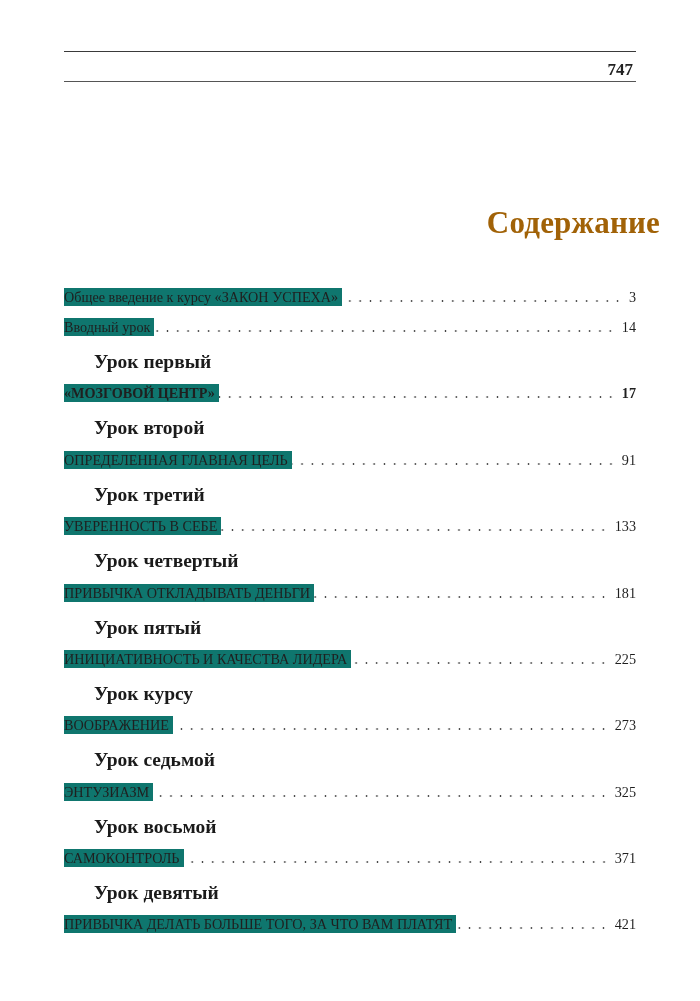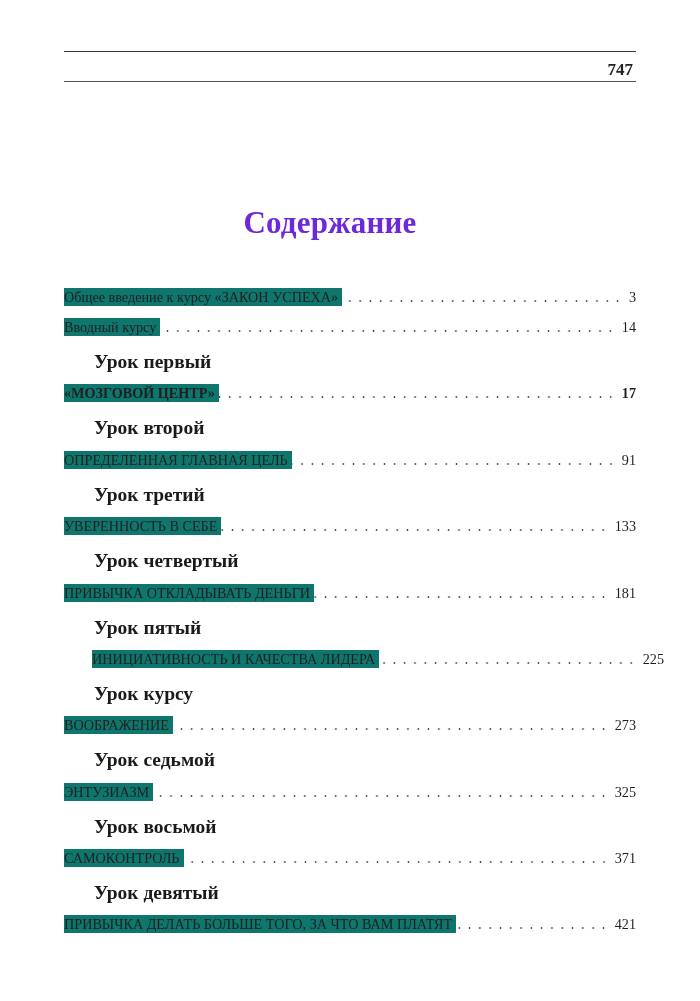--- a/index.html
+++ b/index.html
@@ -3,22 +3,22 @@
 <meta charset="utf-8">
 <style>
   html, body { margin: 0; padding: 0; background: #ffffff; }
   body { width: 700px; height: 1001px; position: relative; overflow: hidden;
          font-family: "Liberation Serif", "DejaVu Serif", serif; color: #1a1a1a; }
   .rule { position: absolute; left: 64px; width: 572px; height: 0; border-top: 1.3px solid #3a3a3a; }
   .rule.top { top: 51px; }
   .rule.bottom { top: 81px; border-top-color: #555; }
   .folio { position: absolute; right: 67px; top: 60px; font-size: 17px; font-weight: bold;
            font-family: "Liberation Serif", serif; color: #222; line-height: 20px; margin-left: 12px; }
-  .title { position: absolute; left: 0; width: 660px; top: 203px; text-align: center;
-           font-size: 31px; font-weight: bold; line-height: 40px; color: #6d28d9; letter-spacing: 0.2px; }
+  .title { position: absolute; left: 0; width: 660px; top: 203px; text-align: right;
+           font-size: 31px; font-weight: bold; line-height: 40px; color: #a16207; letter-spacing: 0.2px; }
   .toc { position: absolute; left: 64px; width: 572px; top: 0; }
   .entry { position: absolute; left: 0; width: 572px; height: 20px; display: flex; align-items: flex-end;
            font-size: 14.2px; line-height: 18px; color: #1f1f1f; }
   .entry .label { white-space: nowrap; flex: 0 0 auto; padding-right: 4px; background: #0f766e; }
   .entry .leader { flex: 1 1 auto; height: 18px; position: relative; overflow: hidden; }
   .entry .leader::before {
     content: ""; position: absolute; left: 0; right: 0; bottom: 4px; height: 2px;
     background-image: radial-gradient(circle, #444 0.9px, transparent 1.1px);
     background-size: 10.3px 2px; background-position: right center; background-repeat: repeat-x;
   }
@@ -37,21 +37,21 @@
 
 <div class="toc">
 
   <div class="entry" style="top:286px;">
     <span class="label">Общее введение к курсу «ЗАКОН УСПЕХА»</span>
     <span class="leader"></span>
     <span class="page">3</span>
   </div>
 
   <div class="entry" style="top:316px;">
-    <span class="label">Вводный курсу</span>
+    <span class="label">Вводный урок</span>
     <span class="leader"></span>
     <span class="page">14</span>
   </div>
 
   <div class="heading" style="top:350px;">Урок первый</div>
   <div class="entry" style="top:382px;font-weight:bold;">
     <span class="label">«МОЗГОВОЙ ЦЕНТР»</span>
     <span class="leader"></span>
     <span class="page">17</span>
   </div>
@@ -71,21 +71,21 @@
   </div>
 
   <div class="heading" style="top:549px;">Урок четвертый</div>
   <div class="entry" style="top:582px;">
     <span class="label">ПРИВЫЧКА ОТКЛАДЫВАТЬ ДЕНЬГИ</span>
     <span class="leader"></span>
     <span class="page">181</span>
   </div>
 
   <div class="heading" style="top:616px;">Урок пятый</div>
-  <div class="entry" style="top:648px;margin-left:28px;">
+  <div class="entry" style="top:648px;">
     <span class="label">ИНИЦИАТИВНОСТЬ И КАЧЕСТВА ЛИДЕРА</span>
     <span class="leader"></span>
     <span class="page">225</span>
   </div>
 
   <div class="heading" style="top:682px;">Урок курсу</div>
   <div class="entry" style="top:714px;">
     <span class="label">ВООБРАЖЕНИЕ</span>
     <span class="leader"></span>
     <span class="page">273</span>

